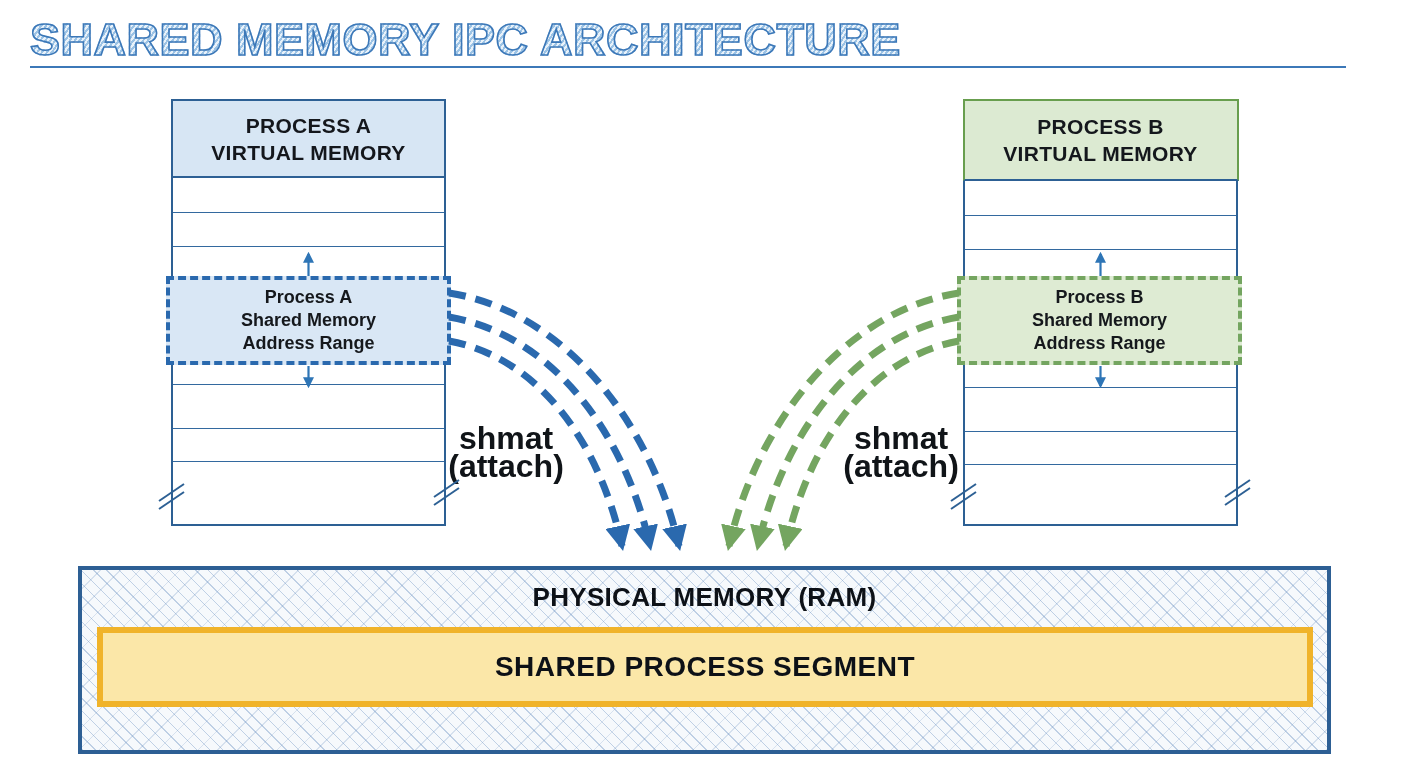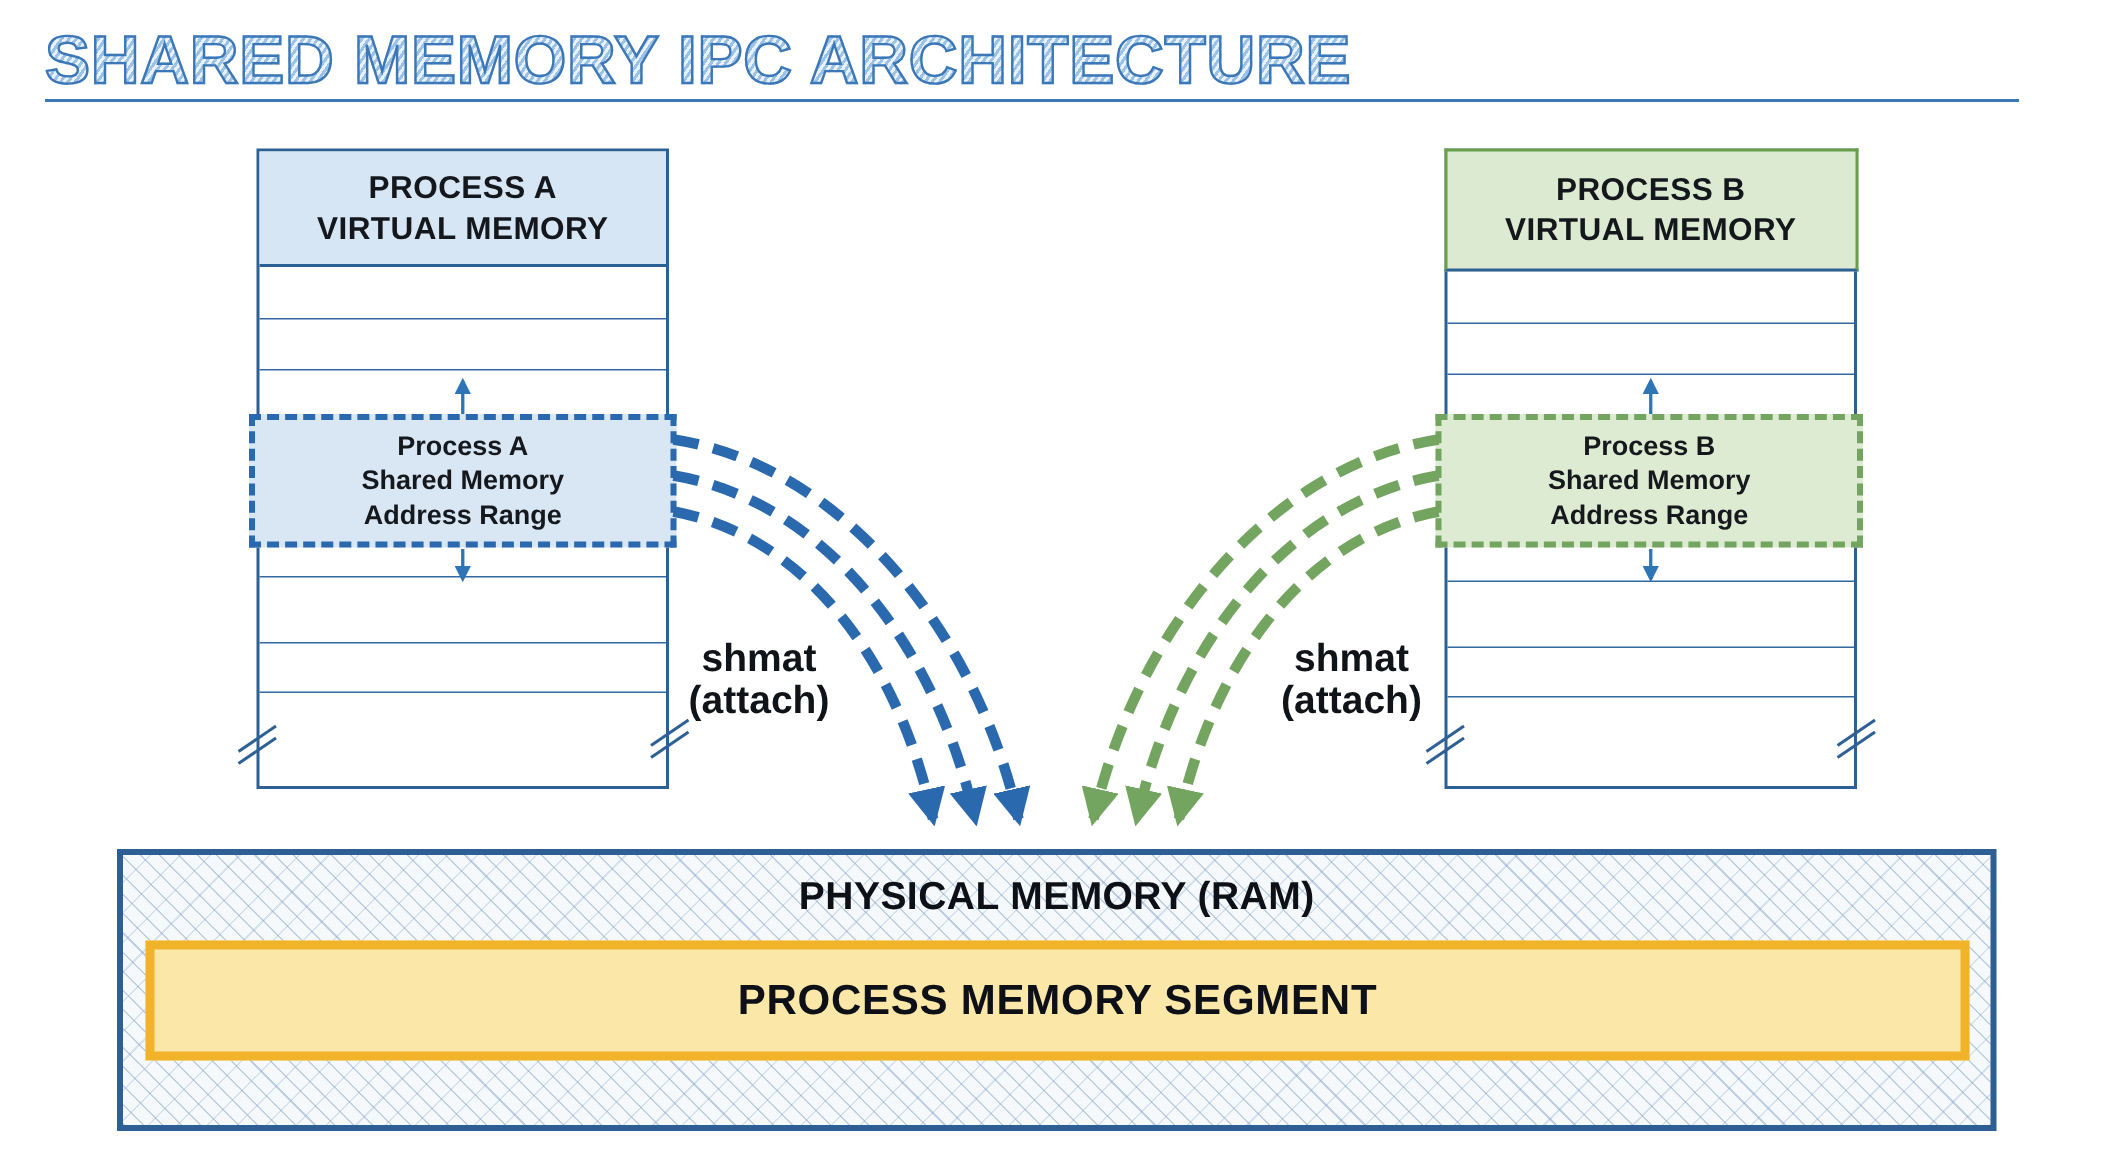--- a/index.html
+++ b/index.html
@@ -46,21 +46,21 @@
     position:absolute;top:276px;width:285px;height:89px;box-sizing:border-box;
     display:flex;flex-direction:column;align-items:center;justify-content:center;
     text-align:center;font-size:18px;font-weight:bold;line-height:23px;color:#15181c;
   }
   .range-box.ra{left:166px;border:4.5px dashed #2a69ae;background:#d9e7f5;}
   .range-box.rb{left:957px;border:4.5px dashed #74a560;background:#deebd3;}
 
   
   .attach-label{
     position:absolute;top:424px;width:172px;text-align:center;
-    font-size:26px;font-weight:bold;line-height:28px;color:#101418;
+    font-size:32px;font-weight:bold;line-height:28px;color:#101418;
   }
   .attach-label.la{left:420px;}
   .attach-label.lb{left:815px;}
 
   
   .phys-box{
     position:absolute;left:78px;top:566px;width:1253px;height:188px;box-sizing:border-box;
     border:4px solid #2d5f94;
     background-color:#f6f9fc;
     background-image:
@@ -136,21 +136,21 @@
     <div>(attach)</div>
   </div>
   <div class="attach-label lb">
     <div>shmat</div>
     <div>(attach)</div>
   </div>
 
   <div class="phys-box">
     <div class="phys-label">PHYSICAL MEMORY (RAM)</div>
     <div class="segment-box">
-      <span>PROCESS MEMORY SEGMENT</span>
+      <span>SHARED PROCESS SEGMENT</span>
     </div>
   </div>
 
   <svg class="overlay" viewBox="0 0 1408 768">
     <defs>
       <marker id="ah-blue" viewBox="0 0 10 10" refX="8" refY="5" markerWidth="3.6" markerHeight="3.6" orient="auto" markerUnits="strokeWidth">
         <path d="M0,0 L10,5 L0,10 z" fill="#2a69ae"></path>
       </marker>
       <marker id="ah-green" viewBox="0 0 10 10" refX="8" refY="5" markerWidth="3.6" markerHeight="3.6" orient="auto" markerUnits="strokeWidth">
         <path d="M0,0 L10,5 L0,10 z" fill="#74a560"></path>

